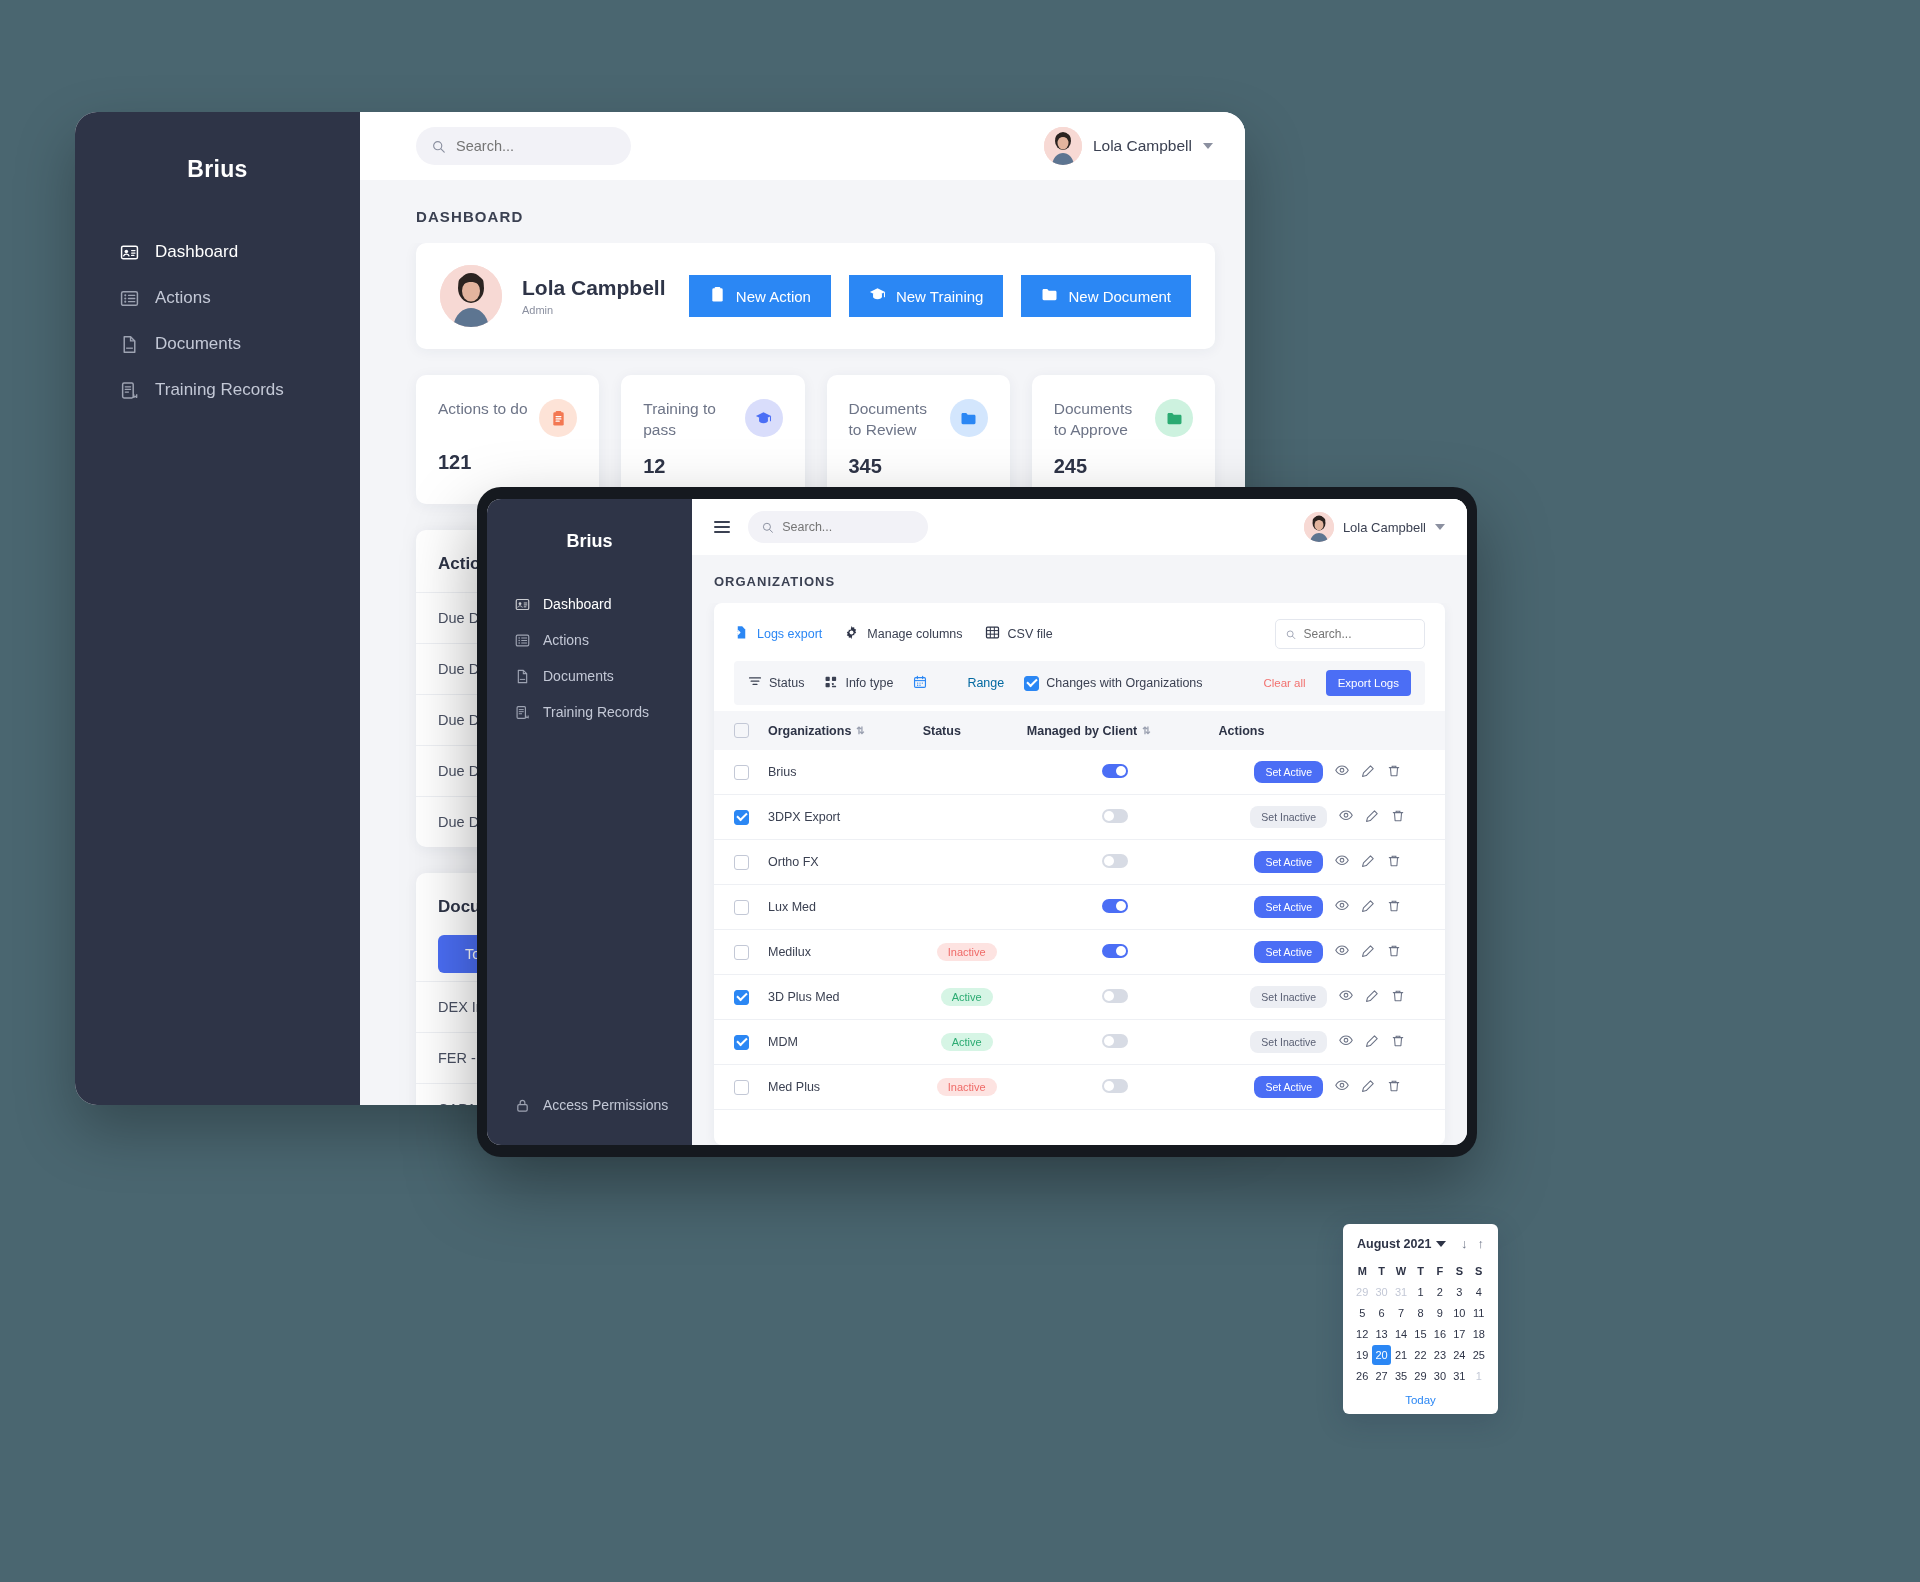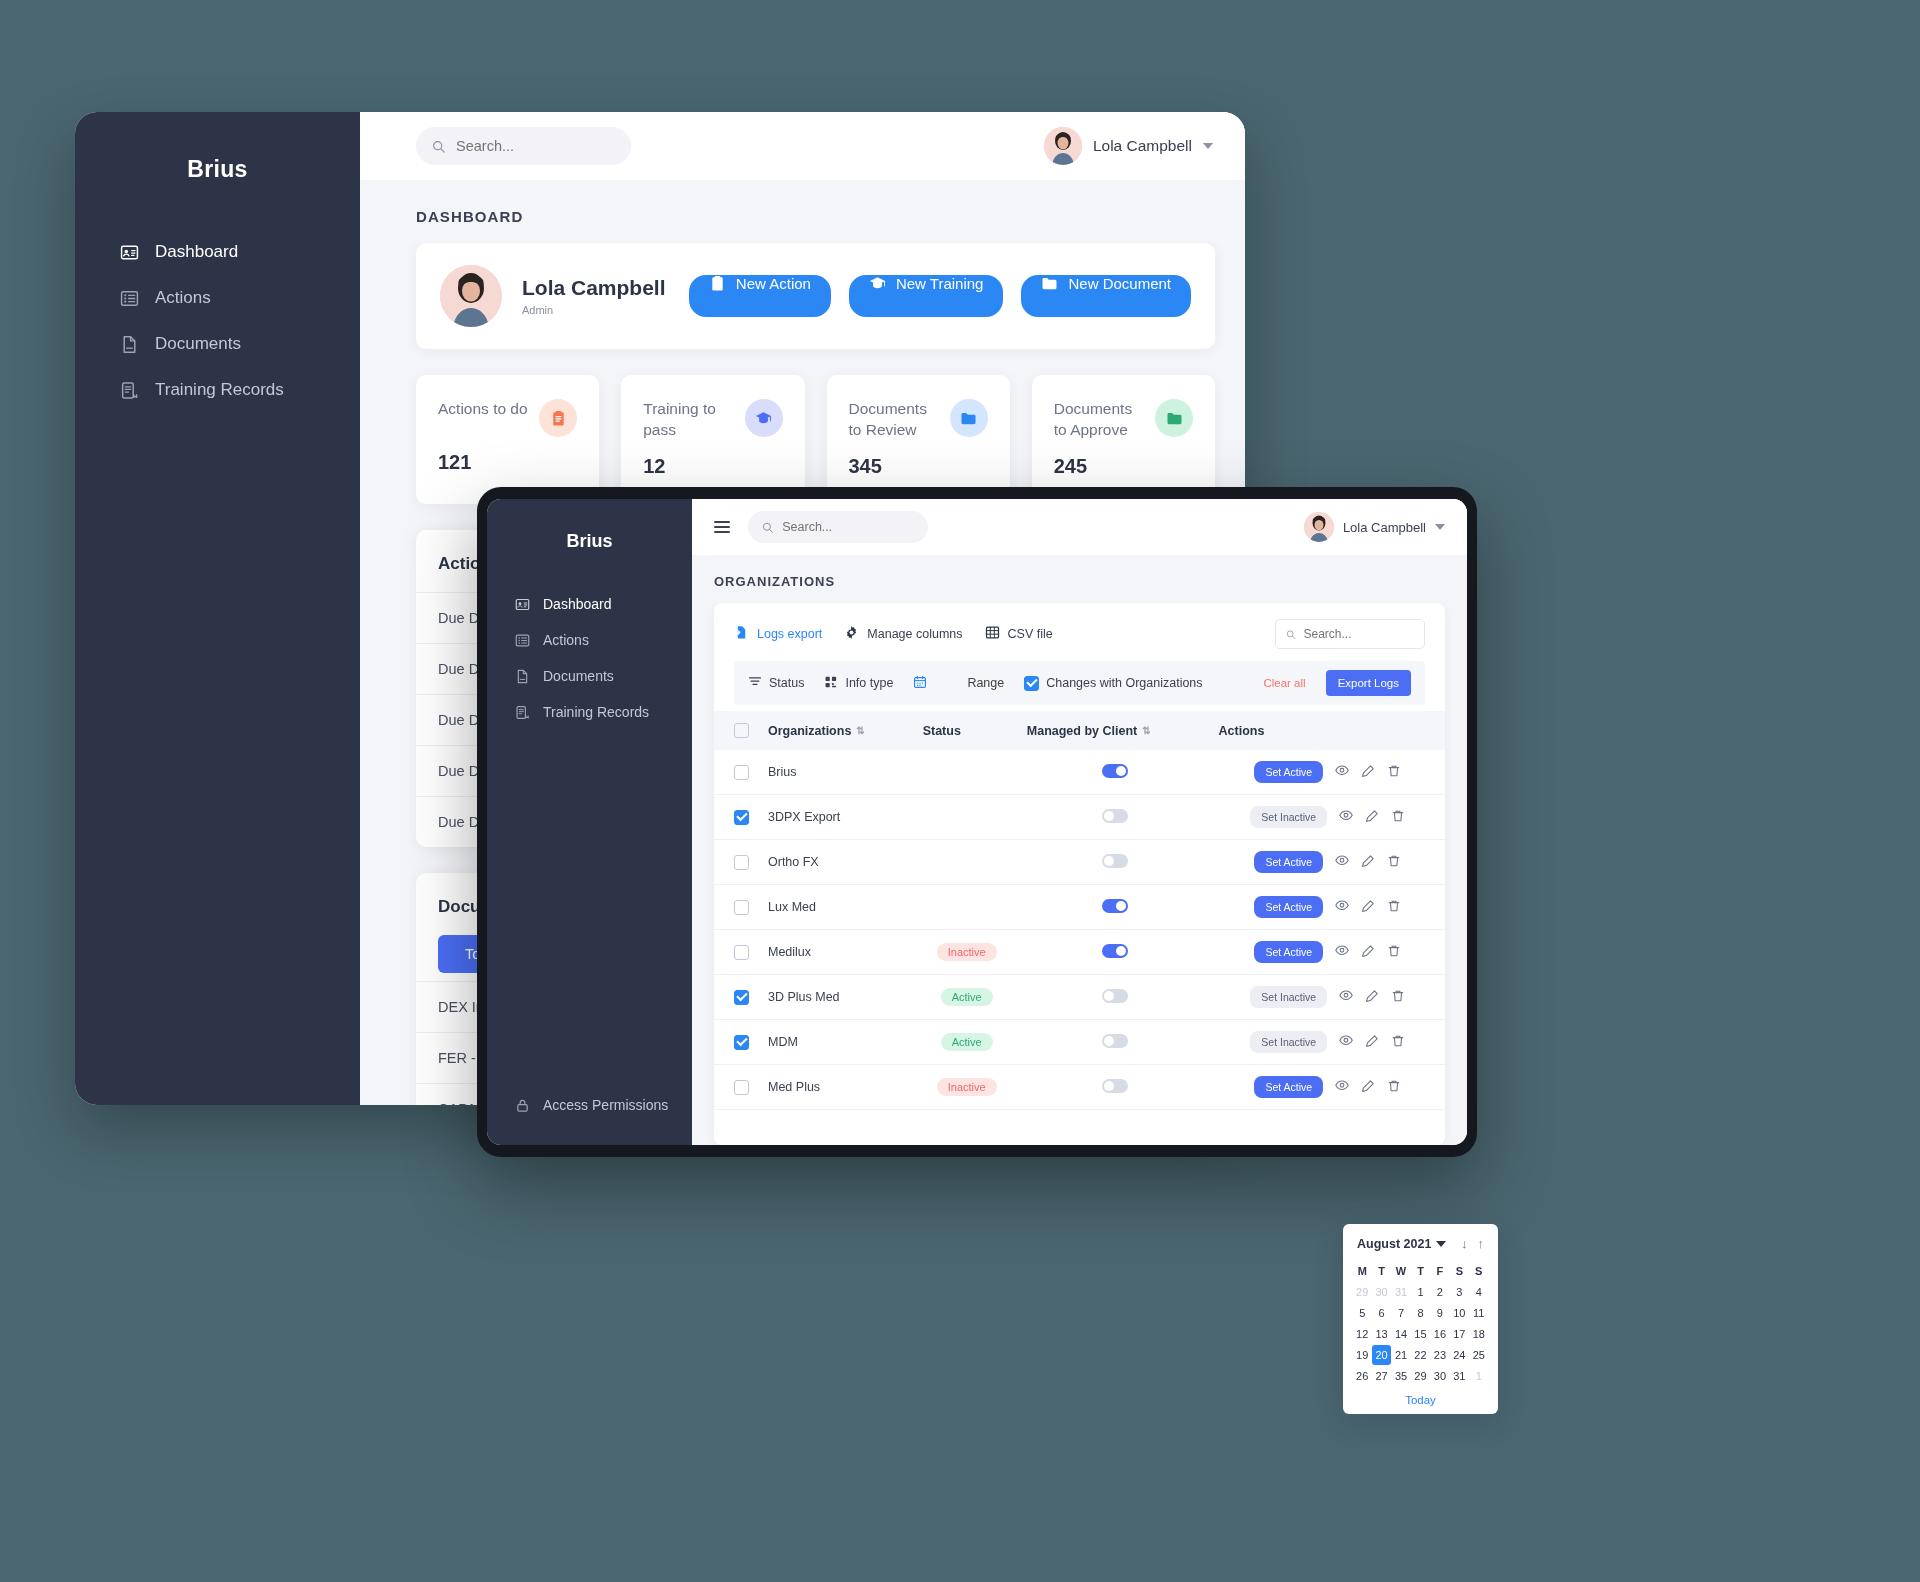--- a/index.html
+++ b/index.html
@@ -72,22 +72,22 @@
   .card { background: #fff; border-radius: 10px; box-shadow: 0 2px 14px rgba(40,50,80,.06); }
 
   .profile-card {
     display: flex; align-items: center; padding: 22px 24px; gap: 20px;
     margin-bottom: 26px;
   }
   .pname { font-size: 21px; font-weight: 700; color: #2e3447; }
   .prole { font-size: 11px; color: #8b90a0; margin-top: 4px; }
   .pbtns { margin-left: auto; display: flex; gap: 18px; }
   .btn-blue {
-    background: #2b87f4; color: #fff; border: 0; border-radius: 17px;
-    height: 42px; padding: 0 20px; display: flex; align-items: flex-start; gap: 10px;
+    background: #2b87f4; color: #fff; border: 0; border-radius: 0;
+    height: 42px; padding: 0 20px; display: flex; align-items: center; gap: 10px;
     font-size: 15px; font-family: inherit; cursor: pointer; white-space: nowrap;
   }
   .btn-blue svg { flex: none; }
 
   .stats { display: flex; gap: 22px; margin-bottom: 26px; }
   .stat {
     flex: 1; background: #fff; border-radius: 10px;
     box-shadow: 0 2px 14px rgba(40,50,80,.06);
     padding: 24px 22px 26px; display: flex; flex-direction: column;
     min-height: 105px;
@@ -152,21 +152,21 @@
   .tool.link { color: #2b87f4; }
   .tsearch2 { margin-left: auto; display: flex; align-items: center; gap: 8px; border: 1px solid #e4e7ee; border-radius: 5px; width: 150px; height: 30px; padding: 0 10px; }
   .tsearch2 input { border: 0; outline: none; background: transparent; font-size: 12px; color: #9aa0b0; font-family: inherit; width: 100%; }
 
   .filterbar {
     display: flex; align-items: center; gap: 20px;
     background: #f5f6f9; margin: 0 20px; padding: 9px 14px; border-radius: 4px;
     font-size: 12.5px; color: #3b4152; position: relative;
   }
   .filterbar .fl { display: flex; align-items: center; gap: 7px; cursor: pointer; }
-  .fl.blue { color: #404040; gap: 40px; }
+  .fl.blue { color: #0369a1; gap: 40px; }
   .cbox { width: 15px; height: 15px; border-radius: 3px; border: 1.5px solid #c3c8d6; flex: none; display: flex; align-items: center; justify-content: center; }
   .cbox.on { background: #2b87f4; border-color: #2b87f4; }
   .cbox.on::after { content: ""; width: 4px; height: 8px; border: solid #fff; border-width: 0 2px 2px 0; transform: rotate(45deg) translate(-1px,-1px); }
   .clearall { margin-left: auto; color: #f2716f; font-size: 11.5px; cursor: pointer; }
   .exportlogs { background: #4b6ef5; color: #fff; border: 0; border-radius: 4px; height: 26px; padding: 0 12px; font-size: 11.5px; font-family: inherit; cursor: pointer; }
 
   table.org { width: 100%; border-collapse: collapse; margin-top: 6px; }
   table.org th {
     background: #f5f6f9; font-size: 12.5px; font-weight: 700; color: #2e3447;
     text-align: left; padding: 12px 8px; white-space: nowrap;

